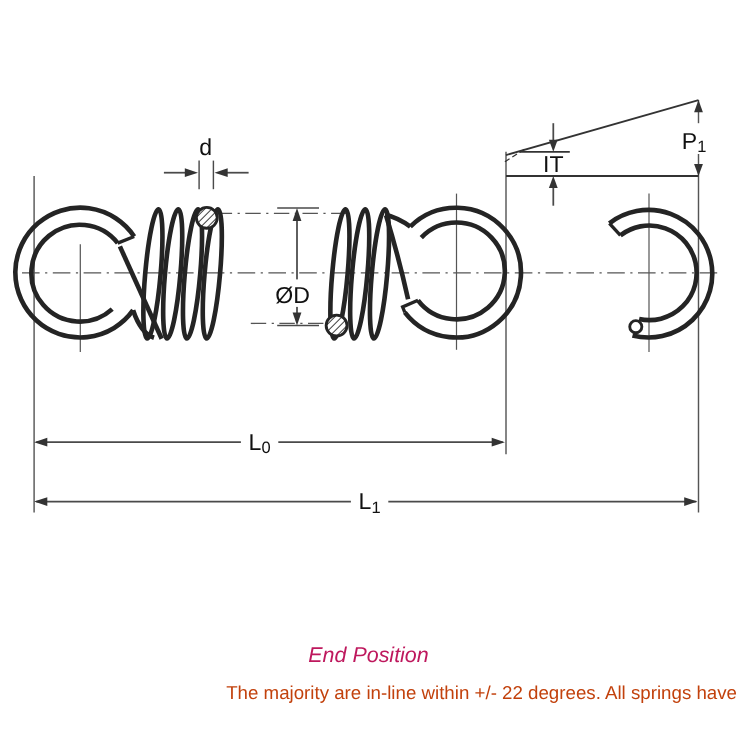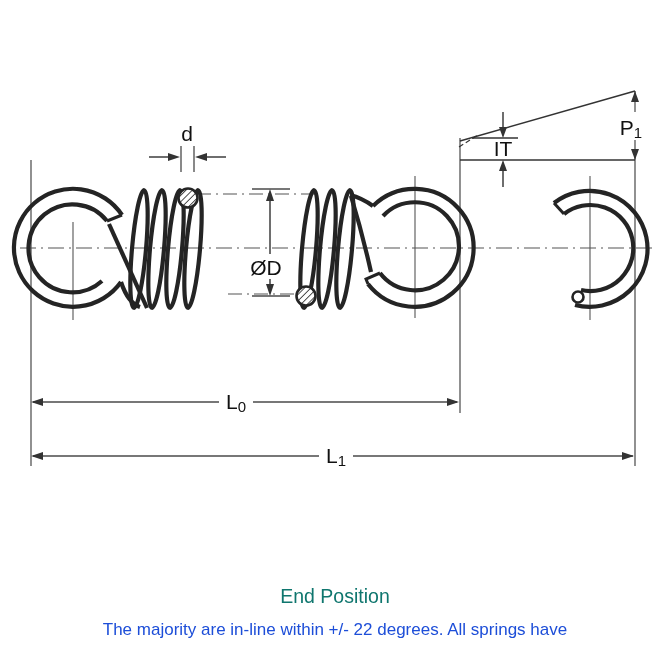--- a/index.html
+++ b/index.html
@@ -2,22 +2,22 @@
 <html><head>
 <meta charset="utf-8">
 <style>
   html,body{margin:0;padding:0;}
   body{width:670px;height:670px;background:#ffffff;font-family:"Liberation Sans",sans-serif;position:relative;overflow:hidden;}
   .stage{position:absolute;inset:0;}
   svg{position:absolute;left:0;top:0;}
   .dim-label{font-family:"Liberation Sans",sans-serif;font-size:21px;fill:#111;}
   .dim-sub{font-size:15px;}
   .footer-title{position:absolute;left:0;top:585px;width:670px;text-align:center;
-    font-size:19.5px;color:#0f766e;}
-  .caption{position:absolute;left:0;width:670px;text-align:center;font-size:17px;color:#1d4ed8;}
+    font-size:19.5px;color:#be185d;font-style:italic;}
+  .caption{position:absolute;left:0;width:670px;text-align:right;font-size:17px;color:#c2410c;}
   .caption-1{top:620px;}
   .caption-2{top:641px;}
 </style>
 </head>
 <body>
 
 <div class="stage">
 
 <svg width="670" height="580" viewBox="0 0 670 580">
   <defs>

